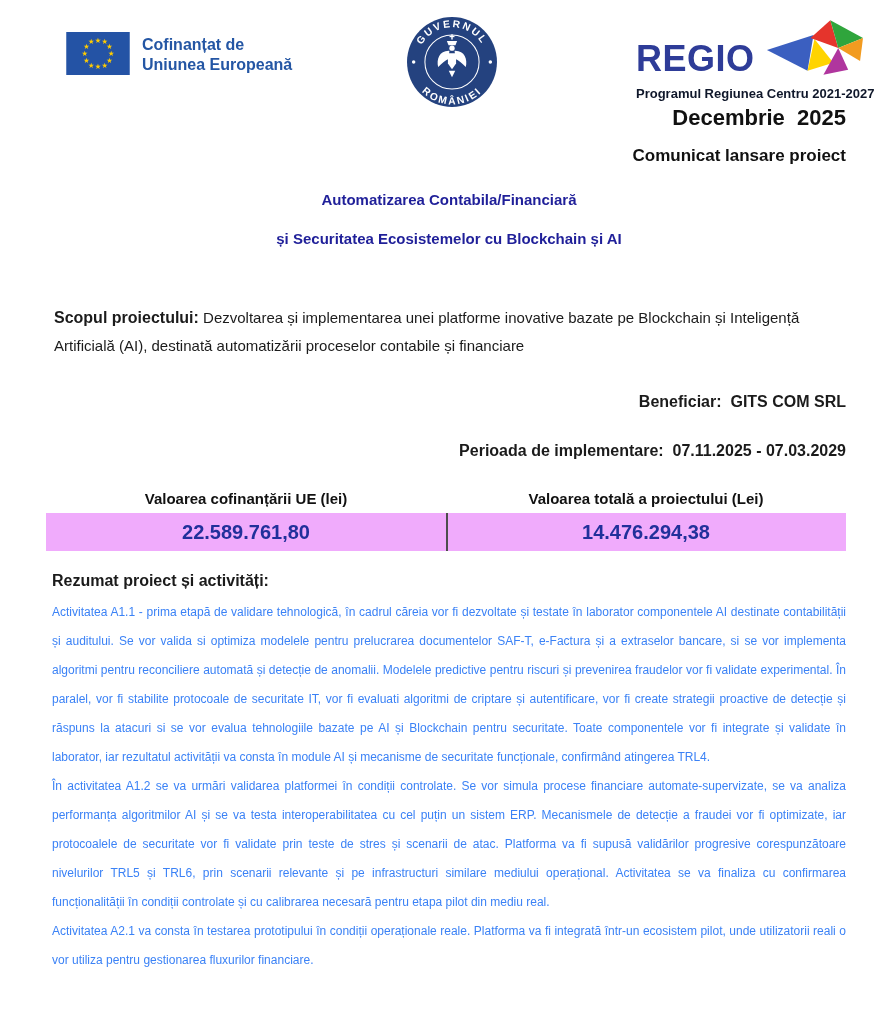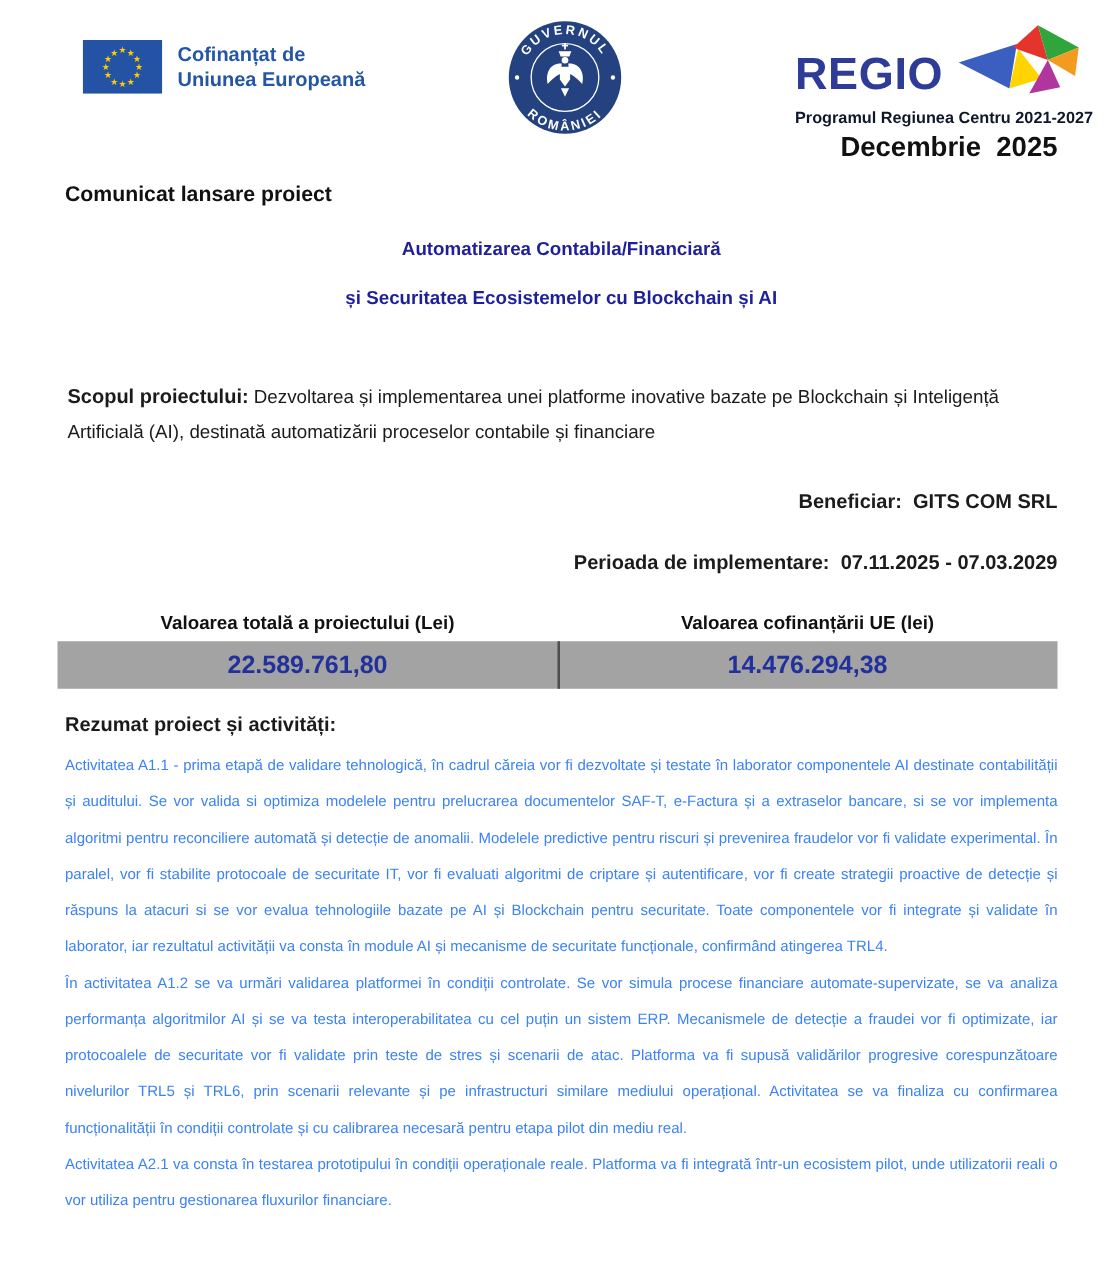--- a/index.html
+++ b/index.html
@@ -13,32 +13,32 @@
   .seal{position:absolute;left:406px;top:16px;}
   .regio-block{position:absolute;left:636px;top:24px;width:230px;}
   .regio-row{display:flex;align-items:flex-end;gap:6px;}
   .regio-word{font-weight:800;font-size:36px;line-height:38px;color:#2e3c98;letter-spacing:.5px;}
   .regio-bird{margin-top:-6px;}
   .regio-program{font-weight:bold;font-size:13px;color:#0f172a;margin-top:8px;white-space:nowrap;}
   .date{position:absolute;right:46px;top:105px;font-weight:bold;font-size:22px;color:#111;white-space:pre;}
 
   
   main{padding:146px 46px 0 52px;}
-  .kicker{text-align:left;font-weight:bold;font-size:17px;color:#111;}
+  .kicker{text-align:right;font-weight:bold;font-size:17px;color:#111;}
   .title{margin:14px 0 0 0;text-align:center;font-weight:bold;font-size:15px;line-height:39px;color:#1f1f99;}
   .scope{margin:46px 0 0 2px;font-size:15px;line-height:28px;}
   .scope b{font-size:16px;}
   .labelline{margin:0;font-weight:bold;font-size:16px;text-align:right;}
   .beneficiary{margin-top:33px;}
   .period{margin-top:31px;}
 
   .values-table{margin:28px 0 0 -6px;width:800px;}
   .vt-headers{display:flex;font-weight:bold;font-size:15px;color:#111;}
   .vt-headers div{flex:1;text-align:center;padding:2px 0 6px 0;}
-  .vt-values{position:relative;display:flex;background:#a3a3a3;height:38px;align-items:center;}
+  .vt-values{position:relative;display:flex;background:#f0abfc;height:38px;align-items:center;}
   .vt-values .cell{flex:1;text-align:center;font-weight:bold;font-size:20px;color:#21309b;}
   .vt-divider{position:absolute;left:50%;top:0;bottom:0;width:2px;background:#4d4d4d;}
 
   .summary-label{margin-top:21px;font-weight:bold;font-size:16px;}
   .body-text{margin-top:8px;}
   .body-text p{margin:0;font-size:12px;line-height:29px;text-align:justify;color:#3b82f6;}
 </style>
 </head>
 <body>
 
@@ -122,22 +122,22 @@
     <h1 class="title"><span>Automatizarea Contabila/Financiară</span><br><span>și Securitatea Ecosistemelor cu Blockchain și AI</span></h1>
 
     <p class="scope"><b>Scopul proiectului:</b> <span>Dezvoltarea și implementarea unei platforme inovative bazate pe Blockchain și Inteligență Artificială (AI), destinată automatizării proceselor contabile și financiare</span></p>
 
     <p class="labelline beneficiary"><b>Beneficiar:</b>&nbsp; <b>GITS COM SRL</b></p>
 
     <p class="labelline period"><b>Perioada de implementare:</b>&nbsp; <b>07.11.2025 - 07.03.2029</b></p>
 
     <div class="values-table">
       <div class="vt-headers">
+        <div>Valoarea cofinanțării UE (lei)</div>
         <div>Valoarea totală a proiectului (Lei)</div>
-        <div>Valoarea cofinanțării UE (lei)</div>
       </div>
       <div class="vt-values">
         <div class="cell">22.589.761,80</div>
         <div class="vt-divider"></div>
         <div class="cell">14.476.294,38</div>
       </div>
     </div>
 
     <div class="summary-label">Rezumat proiect și activități:</div>
 

